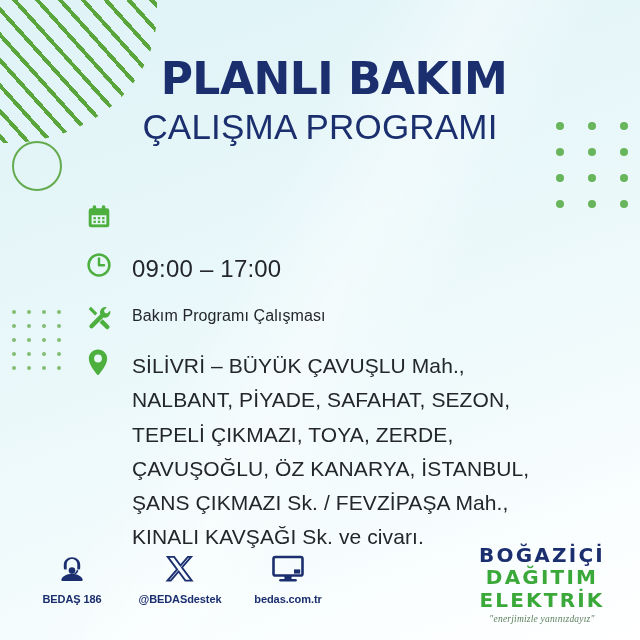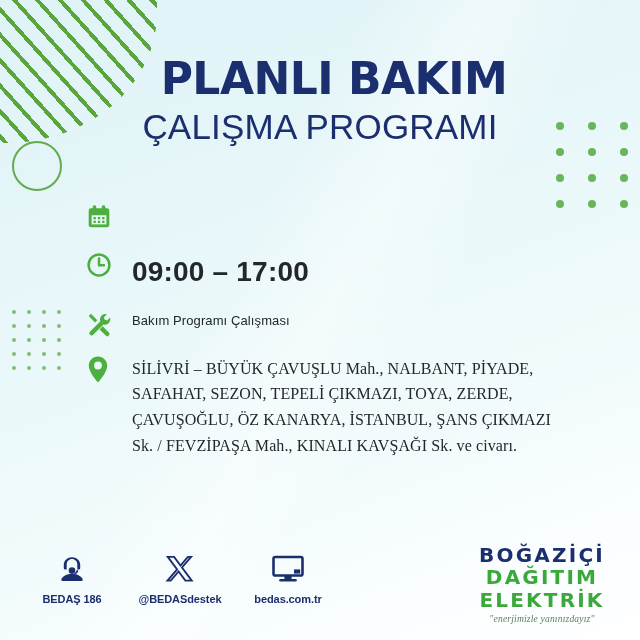--- a/index.html
+++ b/index.html
@@ -139,30 +139,29 @@
   }
   .row-text {
     font-family: "Liberation Sans", sans-serif;
     font-size: 19px;
     color: #23272b;
     line-height: 1.52;
     padding-top: 3px;
     letter-spacing: 0.1px;
   }
   #row-date .row-text { font-size: 20px; letter-spacing: .2px; }
-  #row-time .row-text { font-size: 28px; letter-spacing: .2px; font-weight: bold; }
-  #row-work .row-text { font-size: 13px; }
+  #row-time .row-text { font-size: 24px; letter-spacing: .2px; }
+  #row-work .row-text { font-size: 16px; }
   #row-address { margin-top: 8px; }
   #row-address .row-icon { height: 28px; }
   #row-address .row-text {
-    font-size: 16px;
+    font-size: 21px;
     line-height: 1.62;
     padding-top: 0;
     max-width: 430px;
-    font-family: Liberation Serif, serif;
   }
 
   
   #footer {
     position: absolute;
     left: 0; right: 0;
     bottom: 14px;
     height: 82px;
   }
   #contacts {

